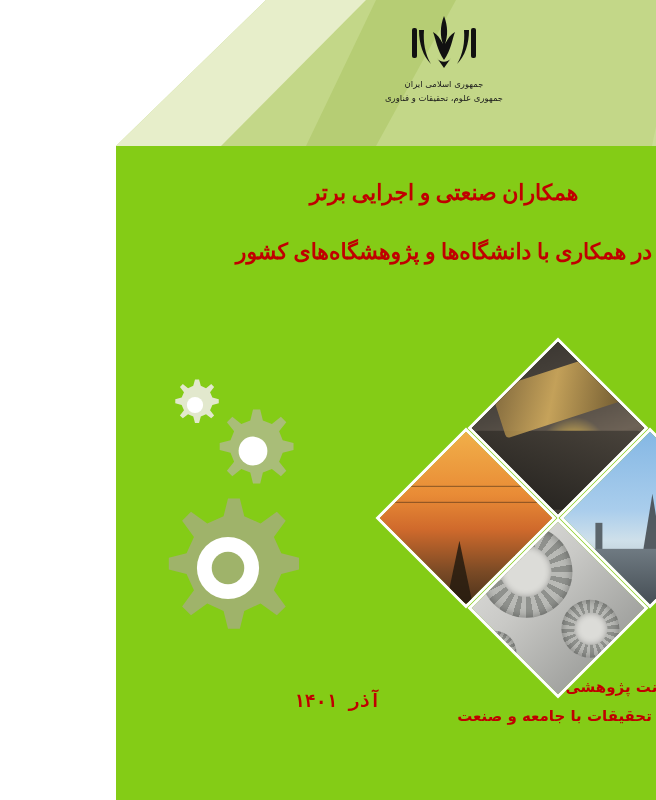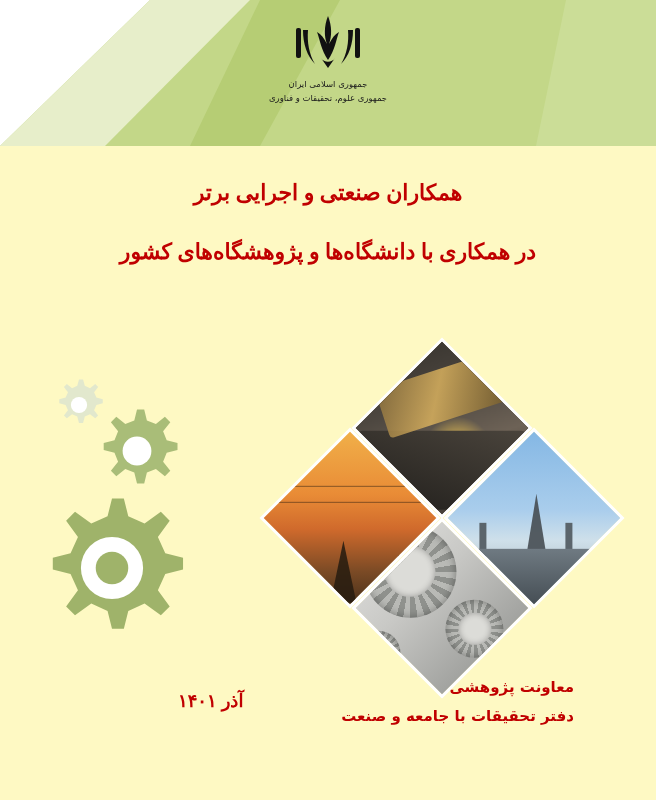--- a/index.html
+++ b/index.html
@@ -5,23 +5,23 @@
   html,body{margin:0;padding:0;}
   body{
     width:656px;height:800px;
     background:#ffffff;
     font-family:"Liberation Sans", sans-serif;
     overflow:hidden;
     position:relative;
   }
   .page{
     position:absolute;inset:0;
-    width:656px;height:800px;
+    width:540px;height:800px;
     overflow:hidden;
-    background:#fef9c3;
+    background:#84cc16;
   }
 
   
   .banner{
     position:absolute;top:0;left:0;width:656px;height:146px;
     overflow:hidden;
   }
   .banner-bg{
     position:absolute;top:0;left:0;width:656px;height:146px;
     background:#c3d788;
@@ -193,21 +193,21 @@
     font-weight:bold;
     font-size:15px;
     line-height:1.9;
     font-family:"DejaVu Sans", sans-serif;
   }
   .footer-date{
     position:absolute;left:178px;bottom:62px;
     color:#c00000;
     font-weight:bold;
     font-size:18px;
-    font-family:Liberation Sans, sans-serif;
+    font-family:Liberation Mono, monospace;
   }
 </style>
 </head>
 <body>
 
 <div class="page">
 
   <div class="banner">
     <div class="banner-bg"></div>
     <div class="banner-wedge-1"></div>

